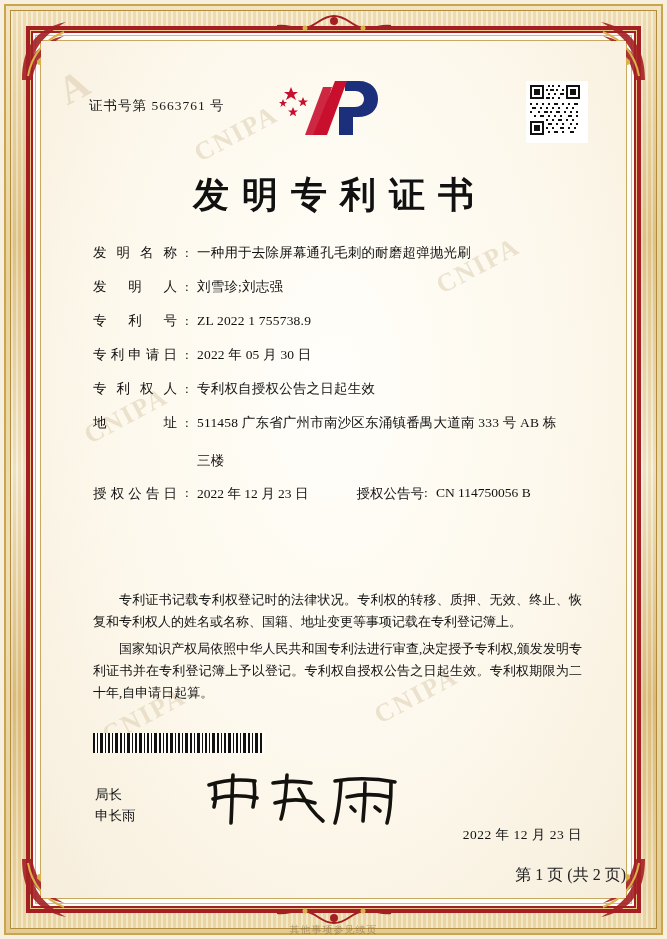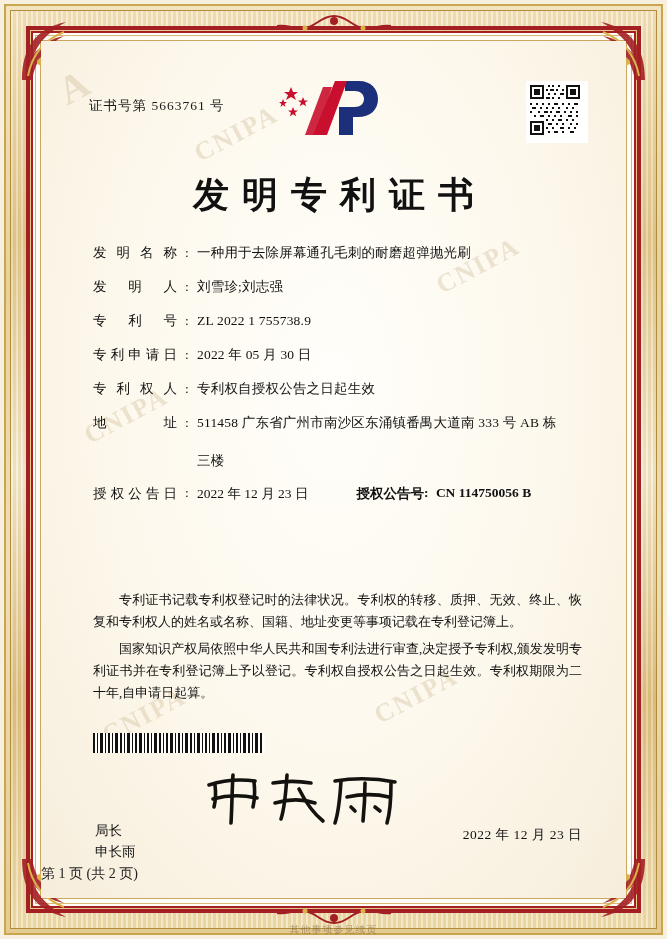--- a/index.html
+++ b/index.html
@@ -214,21 +214,20 @@
   .row-double {
     display: flex;
     align-items: flex-start;
     font-size: 13.5px;
     color: #111;
     margin-bottom: 14px;
   }
   .row-double .pair2 {
     margin-left: 48px;
     display: flex;
-    font-weight: bold;
   }
 
   
   .body-text {
     position: absolute;
     left: 52px;
     right: 44px;
     top: 548px;
     font-size: 13px;
     line-height: 1.72;
@@ -246,21 +245,21 @@
     left: 52px;
     top: 692px;
     width: 172px;
     height: 20px;
   }
 
   
   .sig-label {
     position: absolute;
     left: 54px;
-    top: 780px;
+    top: 744px;
     font-size: 13.5px;
     line-height: 1.55;
     color: #111;
   }
   .sig-script {
     position: absolute;
     left: 158px;
     top: 728px;
     width: 210px;
     height: 60px;
@@ -273,22 +272,22 @@
     color: #111;
     letter-spacing: .5px;
   }
 
   
   .page-footer {
     position: absolute;
     left: 0;
     right: 0;
     top: 824px;
-    text-align: left;
-    font-size: 14px;
+    text-align: right;
+    font-size: 16px;
     color: #222;
   }
 
   
   .below-note {
     position: absolute;
     left: 0;
     right: 0;
     bottom: 2px;
     text-align: center;

